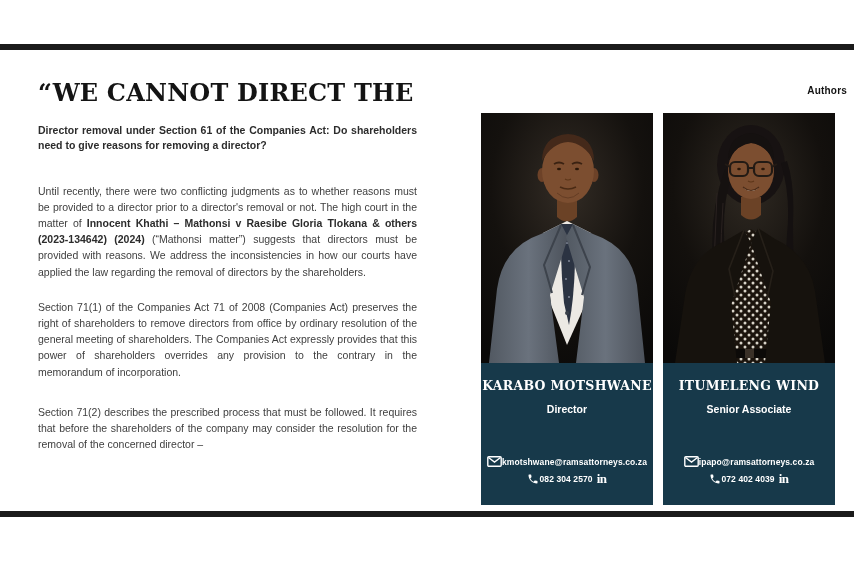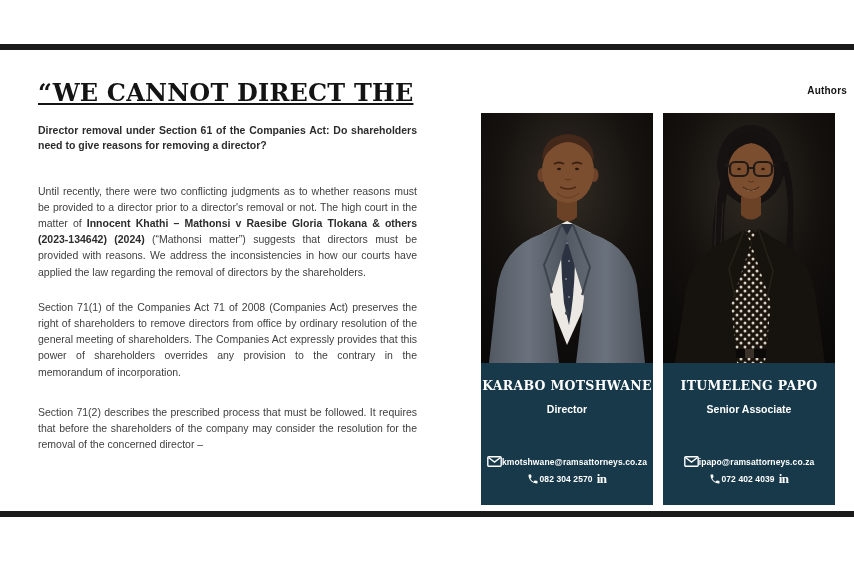--- a/index.html
+++ b/index.html
@@ -18,21 +18,21 @@
     position:absolute; top:85px; right:7px;
     font-size:10px; font-weight:bold; color:#131313; letter-spacing:0.2px;text-align:right;
   }
 
   .article {
     position:absolute; left:38px; top:80px; width:379px;
   }
   .title {
     font-family:"DejaVu Serif","Liberation Serif",serif;
     font-weight:bold; font-size:24px; line-height:26.5px;
-    color:#141414; letter-spacing:0.2px;text-decoration:underline;
+    color:#141414; letter-spacing:0.2px;
   }
   .title span { display:block; }
   .subtitle {
     margin-top:16px;
     font-size:10.5px; line-height:15.5px; font-weight:bold;
     color:#2c2c2c; text-align:justify;
   }
   .para {
     font-size:10.5px; line-height:16.2px;
     color:#3e3e3e; text-align:justify;
@@ -183,21 +183,21 @@
         <path d="M85 55 L91 55" stroke="#221a14" stroke-width="2"></path>
         <path d="M67 54 L62 51 M109 54 L114 51" stroke="#221a14" stroke-width="2"></path>
         <ellipse cx="76" cy="56" rx="1.8" ry="1.2" fill="#2a1709"></ellipse>
         <ellipse cx="100" cy="56" rx="1.8" ry="1.2" fill="#2a1709"></ellipse>
         <path d="M85 68 Q88 70 91 68" stroke="#5c3518" stroke-width="1.1" fill="none"></path>
         <path d="M80 74 Q88 81 96 74 L94 76 Q88 80 82 76 Z" fill="#f3efe8"></path>
         <path d="M80 74 Q88 81 96 74" stroke="#4a2a16" stroke-width="1.2" fill="none"></path>
       </svg>
     </div>
     <div class="info">
-      <div class="name">ITUMELENG PAPO</div>
+      <div class="name">ITUMELENG WIND</div>
       <div class="role">Senior Associate</div>
       <div class="contact">
         <div class="c-row">
           <svg width="15" height="11" viewBox="0 0 15 11">
             <rect x="0.8" y="0.8" width="13.4" height="9.4" rx="1" fill="none" stroke="#ffffff" stroke-width="1.4"></rect>
             <path d="M1.5 1.5 L7.5 6 L13.5 1.5" fill="none" stroke="#ffffff" stroke-width="1.4"></path>
           </svg>
           <span>ipapo@ramsattorneys.co.za</span>
         </div>
         <div class="c-row">

